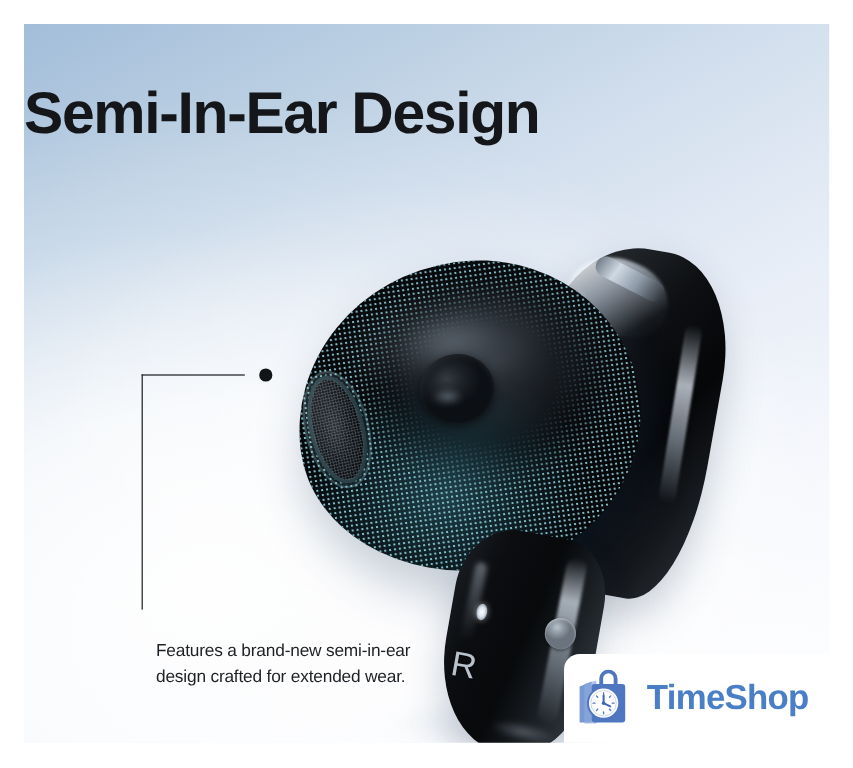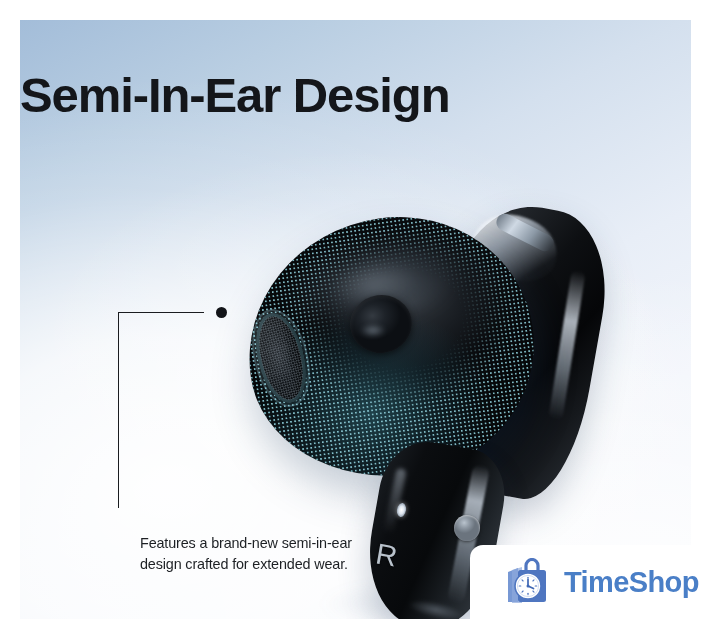--- a/index.html
+++ b/index.html
@@ -49,21 +49,21 @@
     box-sizing:border-box;
   }
   .callout-dot{
     position:absolute;left:196px;top:287px;
     width:11px;height:11px;border-radius:50%;
     background:#121418;
   }
   .caption{
     position:absolute;left:110px;top:513px;width:250px;
     font-size:14.4px;line-height:1.48;
-    color:#1d2024;font-weight:400;letter-spacing:-0.15px;margin-left:10px;
+    color:#1d2024;font-weight:400;letter-spacing:-0.15px;
   }
 
   
   .bud{position:absolute;left:0;top:0;width:671px;height:599px;}
 
   
   .bud-back{
     position:absolute;left:423px;top:186px;width:152px;height:290px;
     background:
       linear-gradient(120deg, #3c4147 0%, #23272c 16%, #0d0f12 40%, #050608 62%, #15181c 80%, #2b3036 100%);
@@ -216,21 +216,21 @@
     background:radial-gradient(closest-side, rgba(70,95,130,0.20), rgba(70,95,130,0) 100%);
     filter:blur(7px);
   }
 
   
   .badge{
     position:absolute;left:470px;top:545px;width:221px;height:74px;
     background:#ffffff;
     border-top-left-radius:13px;
     display:flex;align-items:center;gap:7px;
-    padding-left:33px;box-sizing:border-box;
+    padding-left:8px;box-sizing:border-box;
   }
   .badge-logo{flex:0 0 auto;width:54px;height:48px;position:relative;}
   .badge-name{
     font-size:29px;font-weight:700;color:#4a7fc7;letter-spacing:-0.6px;
     font-family:"Liberation Sans", sans-serif;
   }
 </style>
 </head>
 <body>
 

